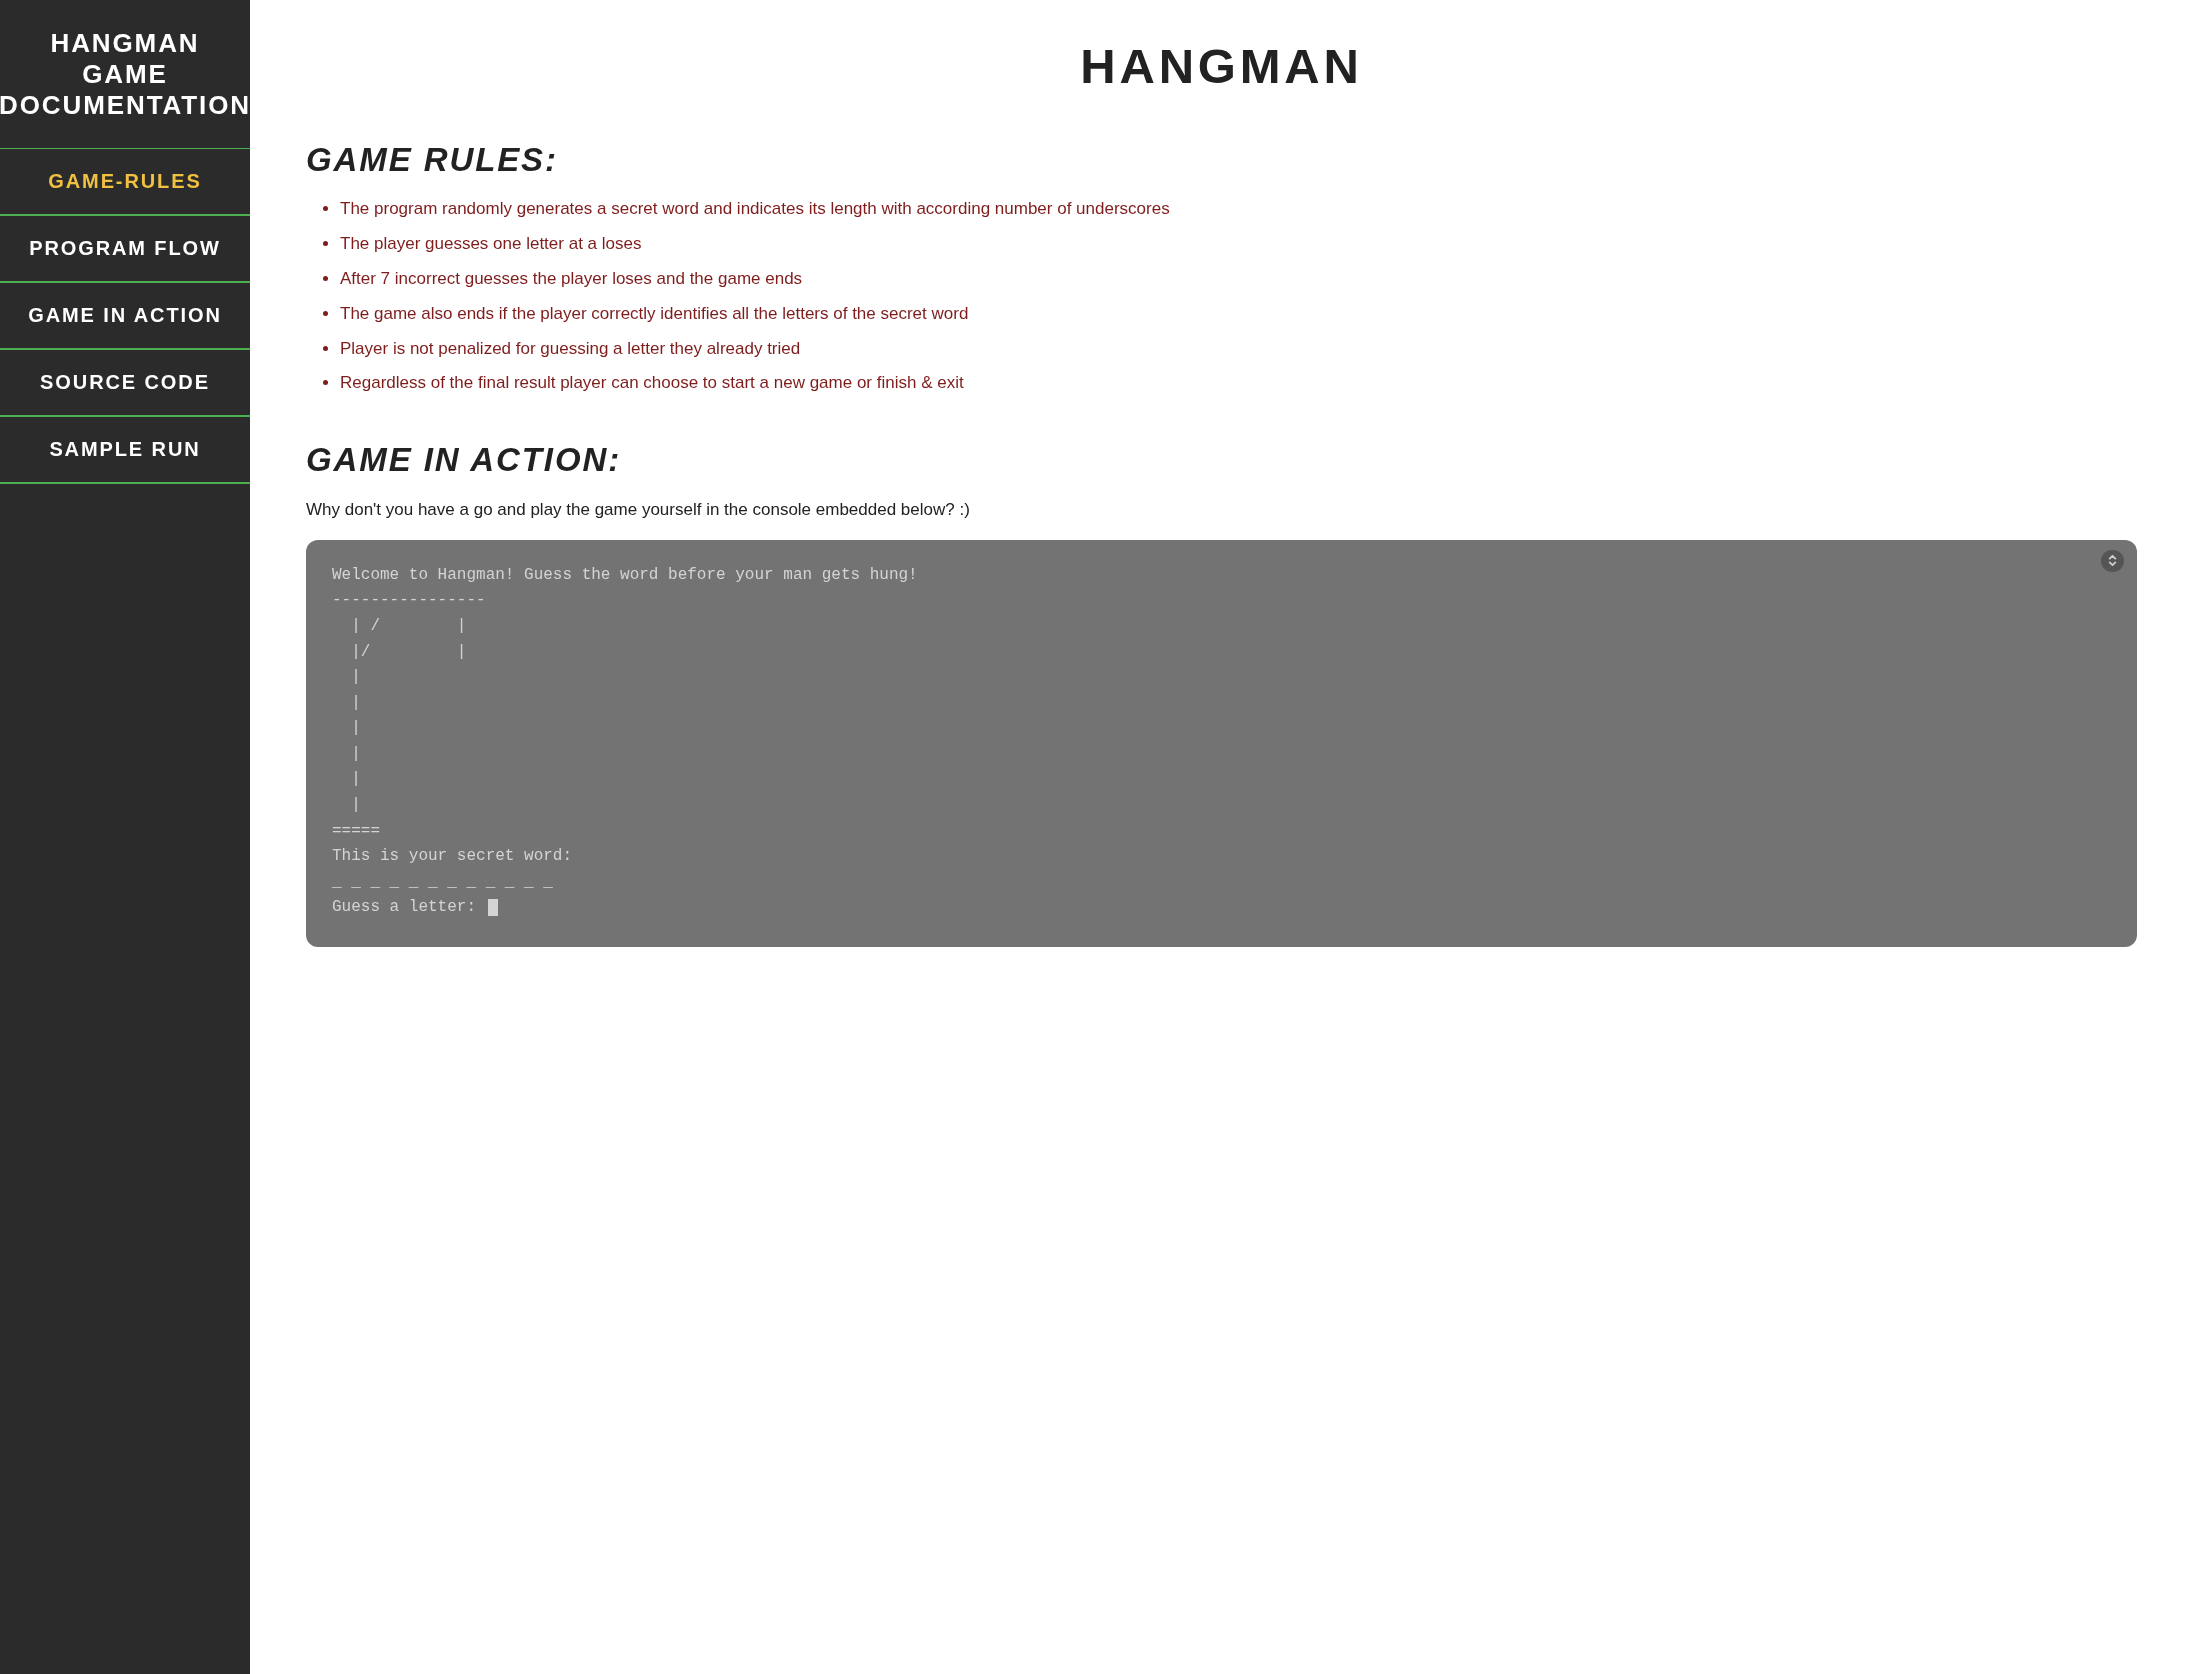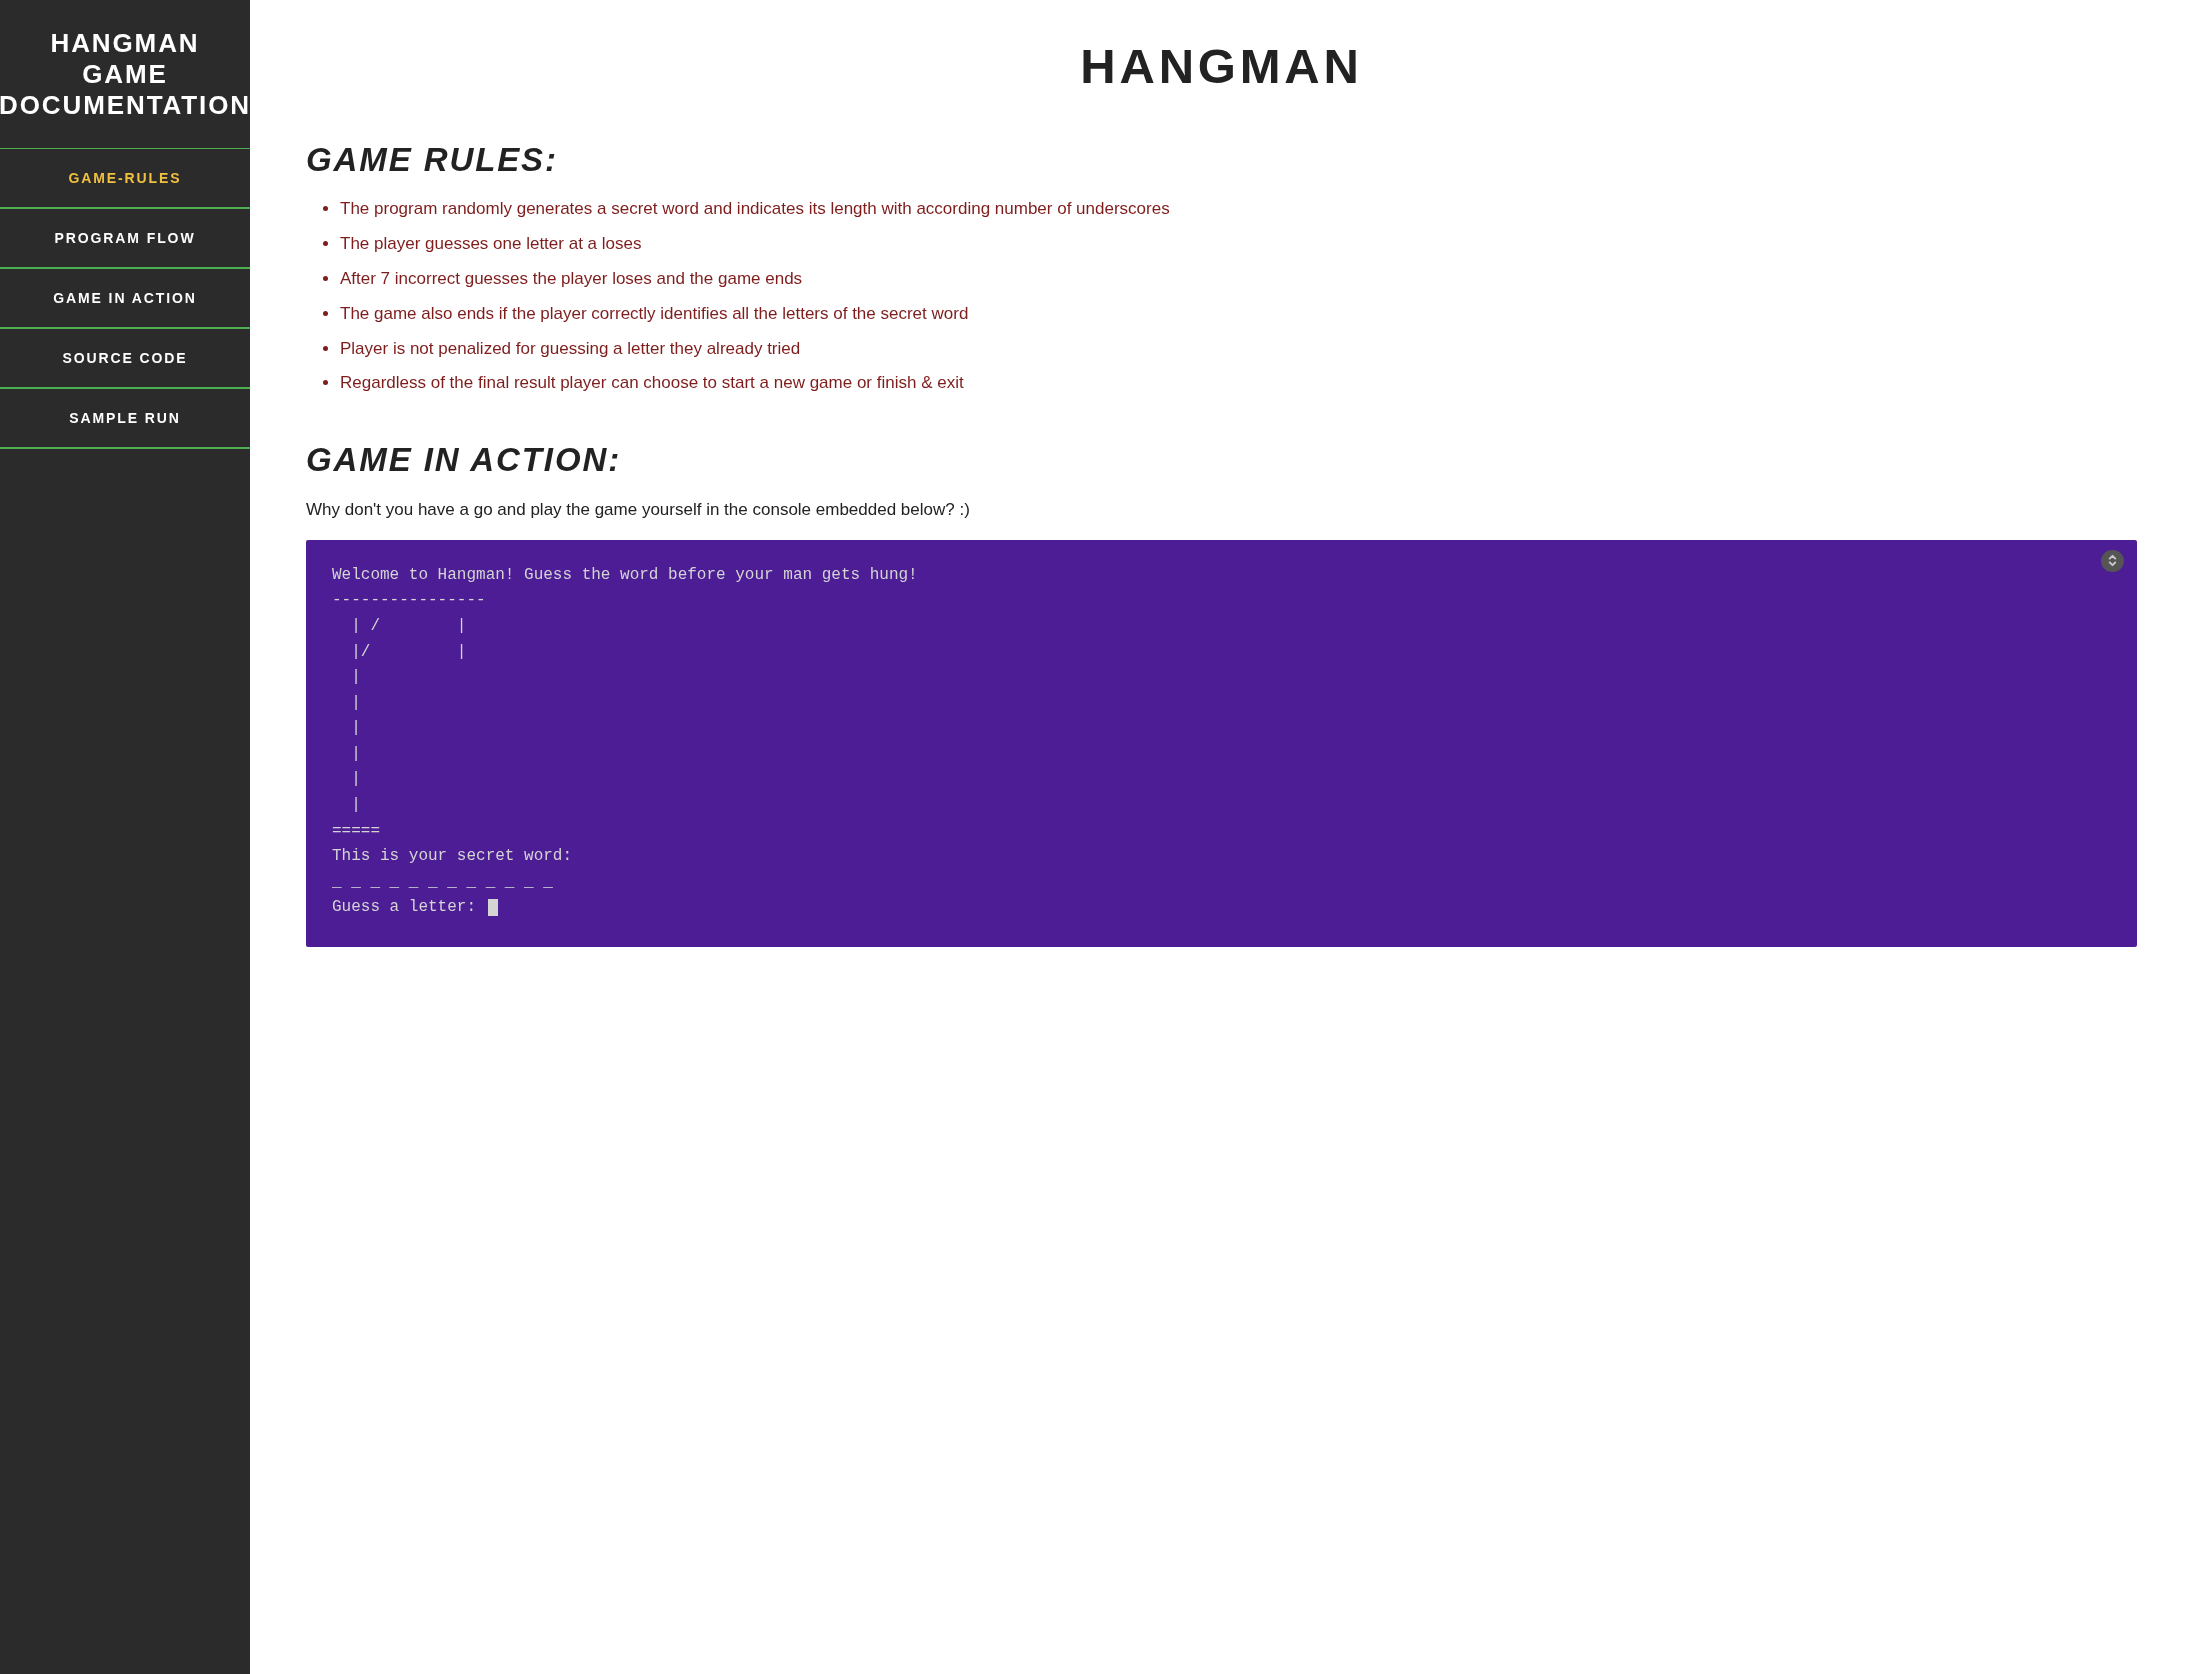--- a/index.html
+++ b/index.html
@@ -53,21 +53,21 @@
       flex-direction: column;
       align-items: center;
     }
 
     .sidebar-nav-item {
       width: 100%;
       text-align: center;
       padding: 21px 8px;
       font-family: 'Arial Black', Arial, sans-serif;
       font-weight: 900;
-      font-size: 14px;
+      font-size: 20px;
       text-transform: uppercase;
       letter-spacing: 1.9px;
       color: #fff;
       cursor: pointer;
       user-select: none;
       border-radius: 30px;
     }
 
     .sidebar-nav-item.active {
       color: #f0c040;
@@ -122,22 +122,22 @@
 
     .section-list li {
       font-size: 17px;
       color: #7f1d1d;
       margin-bottom: 9.4px;
       line-height: 1.5;
     }
 
     
     .console-container {
-      background: #4c1d95;
-      border-radius: 2px;
+      background: #737373;
+      border-radius: 12px;
       padding: 22.6px 26px 26px 26px;
       margin-top: 7px;
       position: relative;
       min-height: 301px;
     }
 
     .console-scroll-icon {
       position: absolute;
       top: 9.4px;
       right: 13px;

